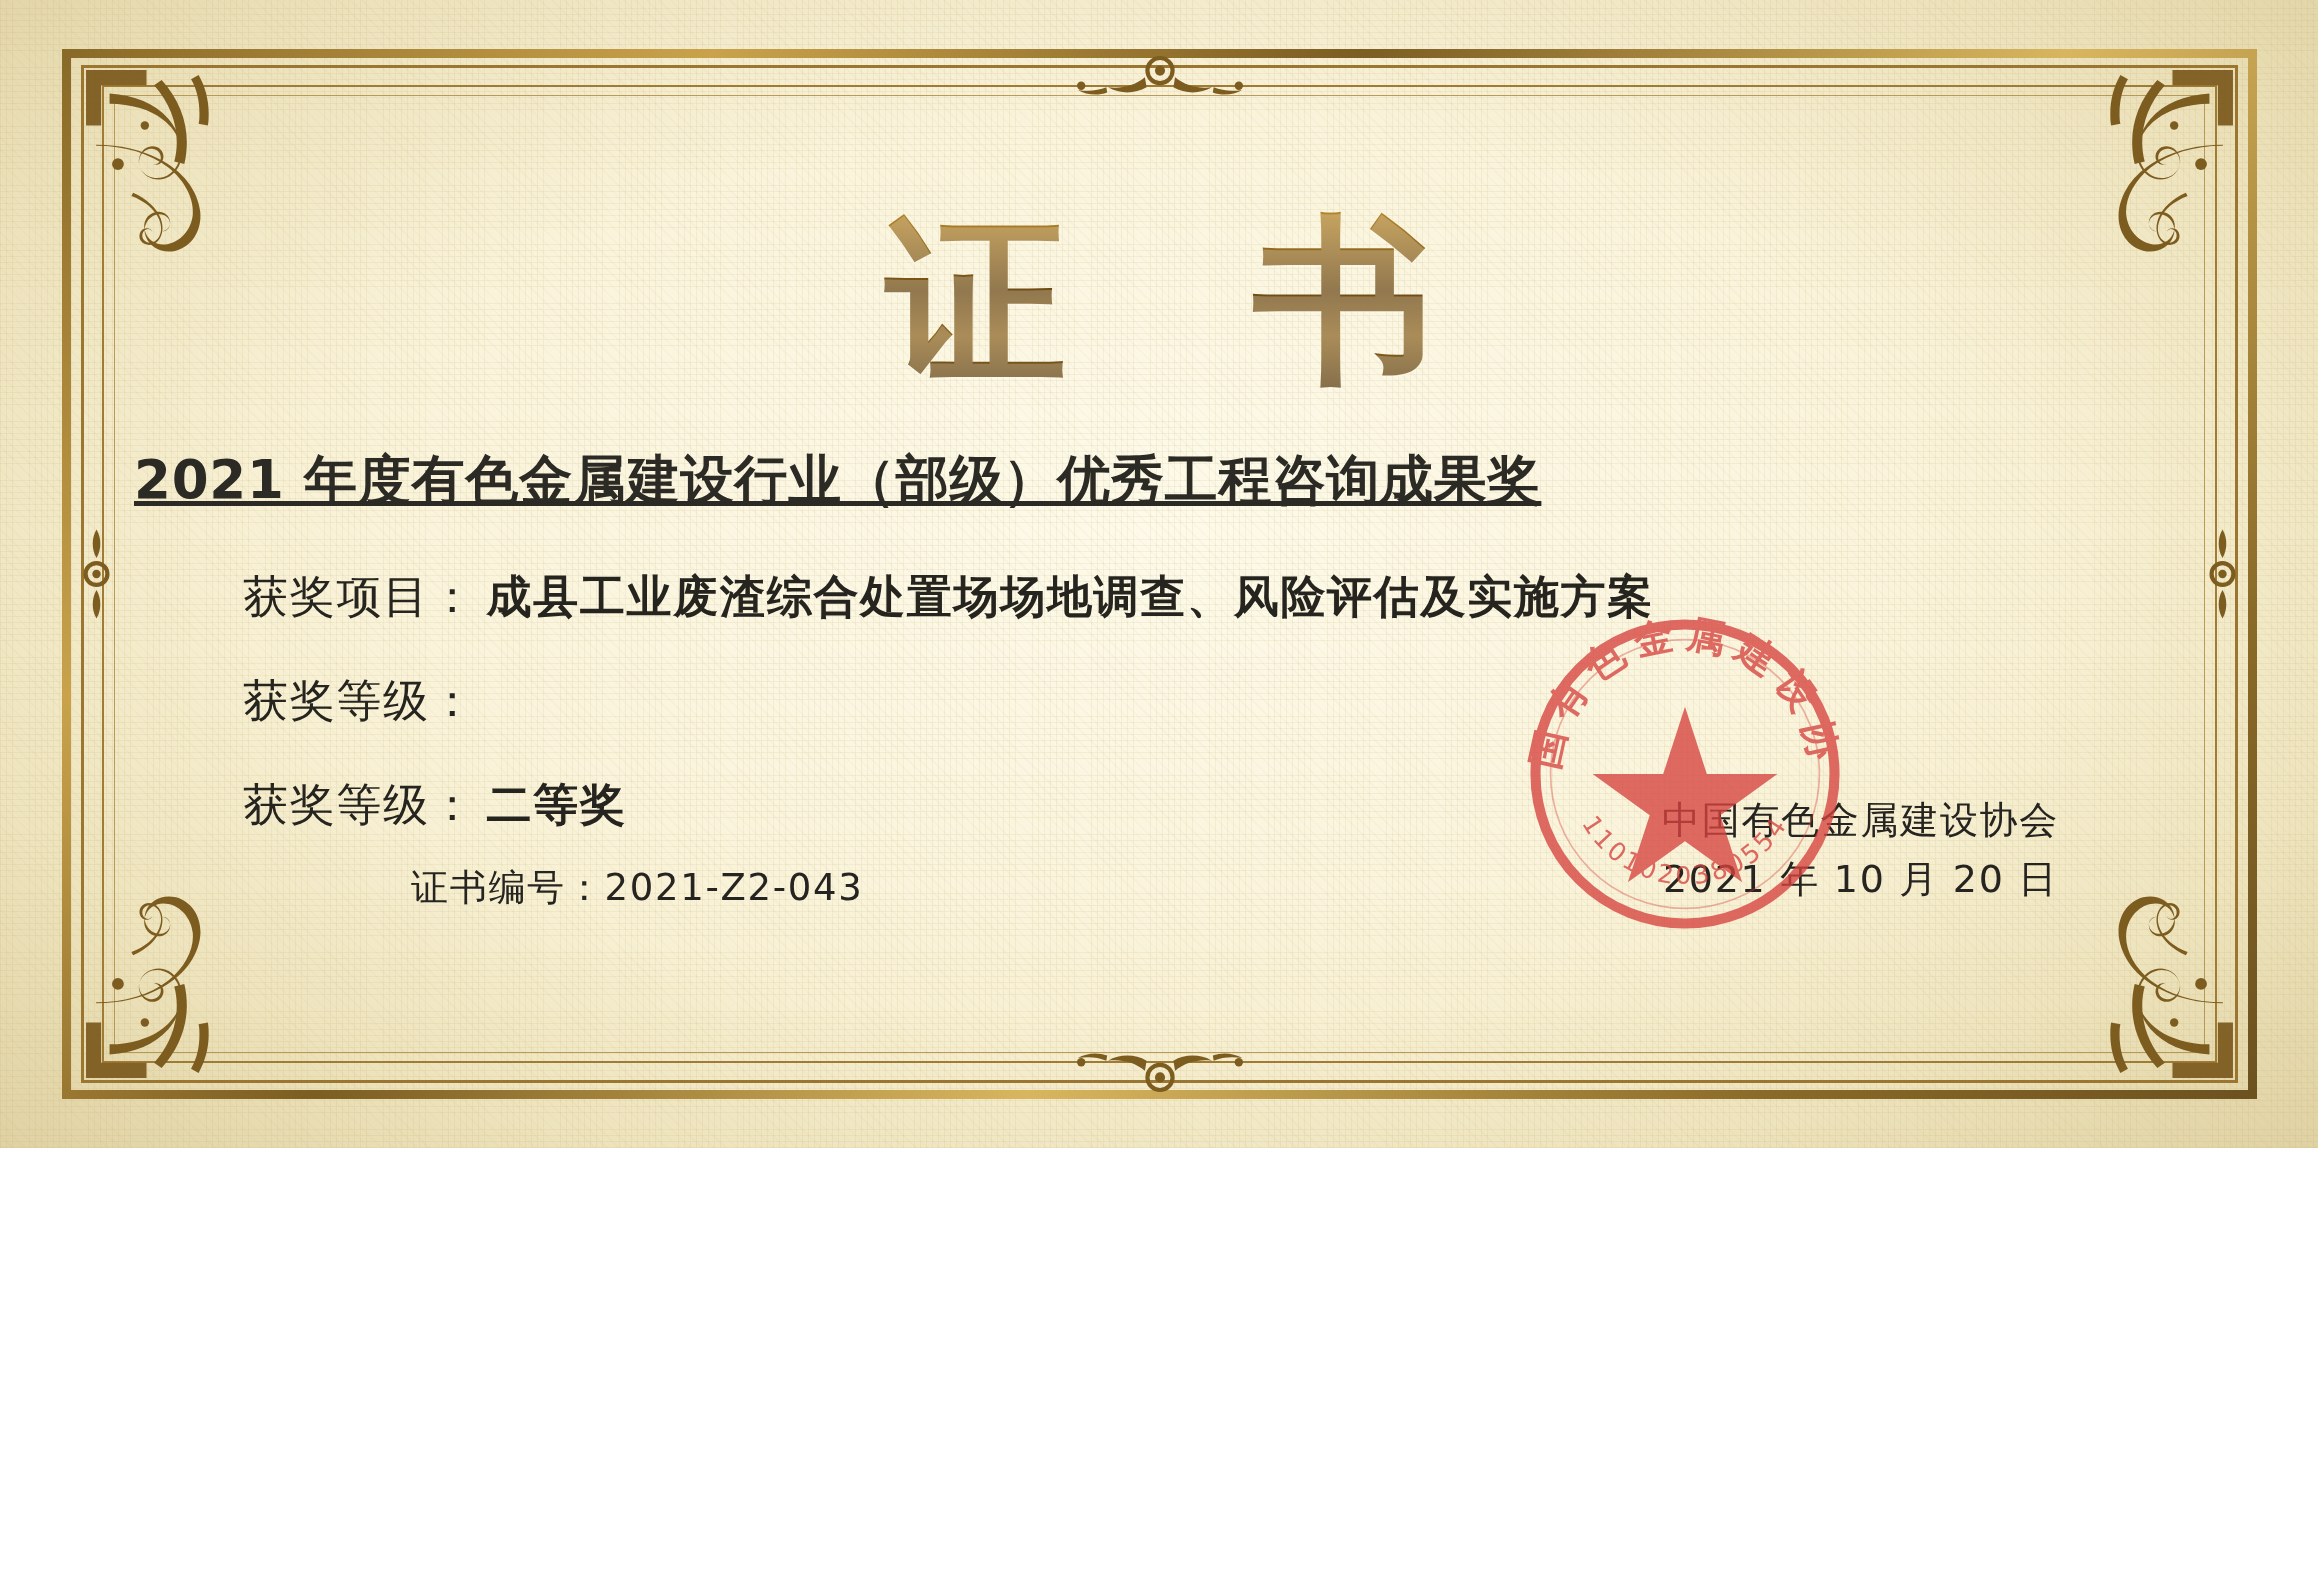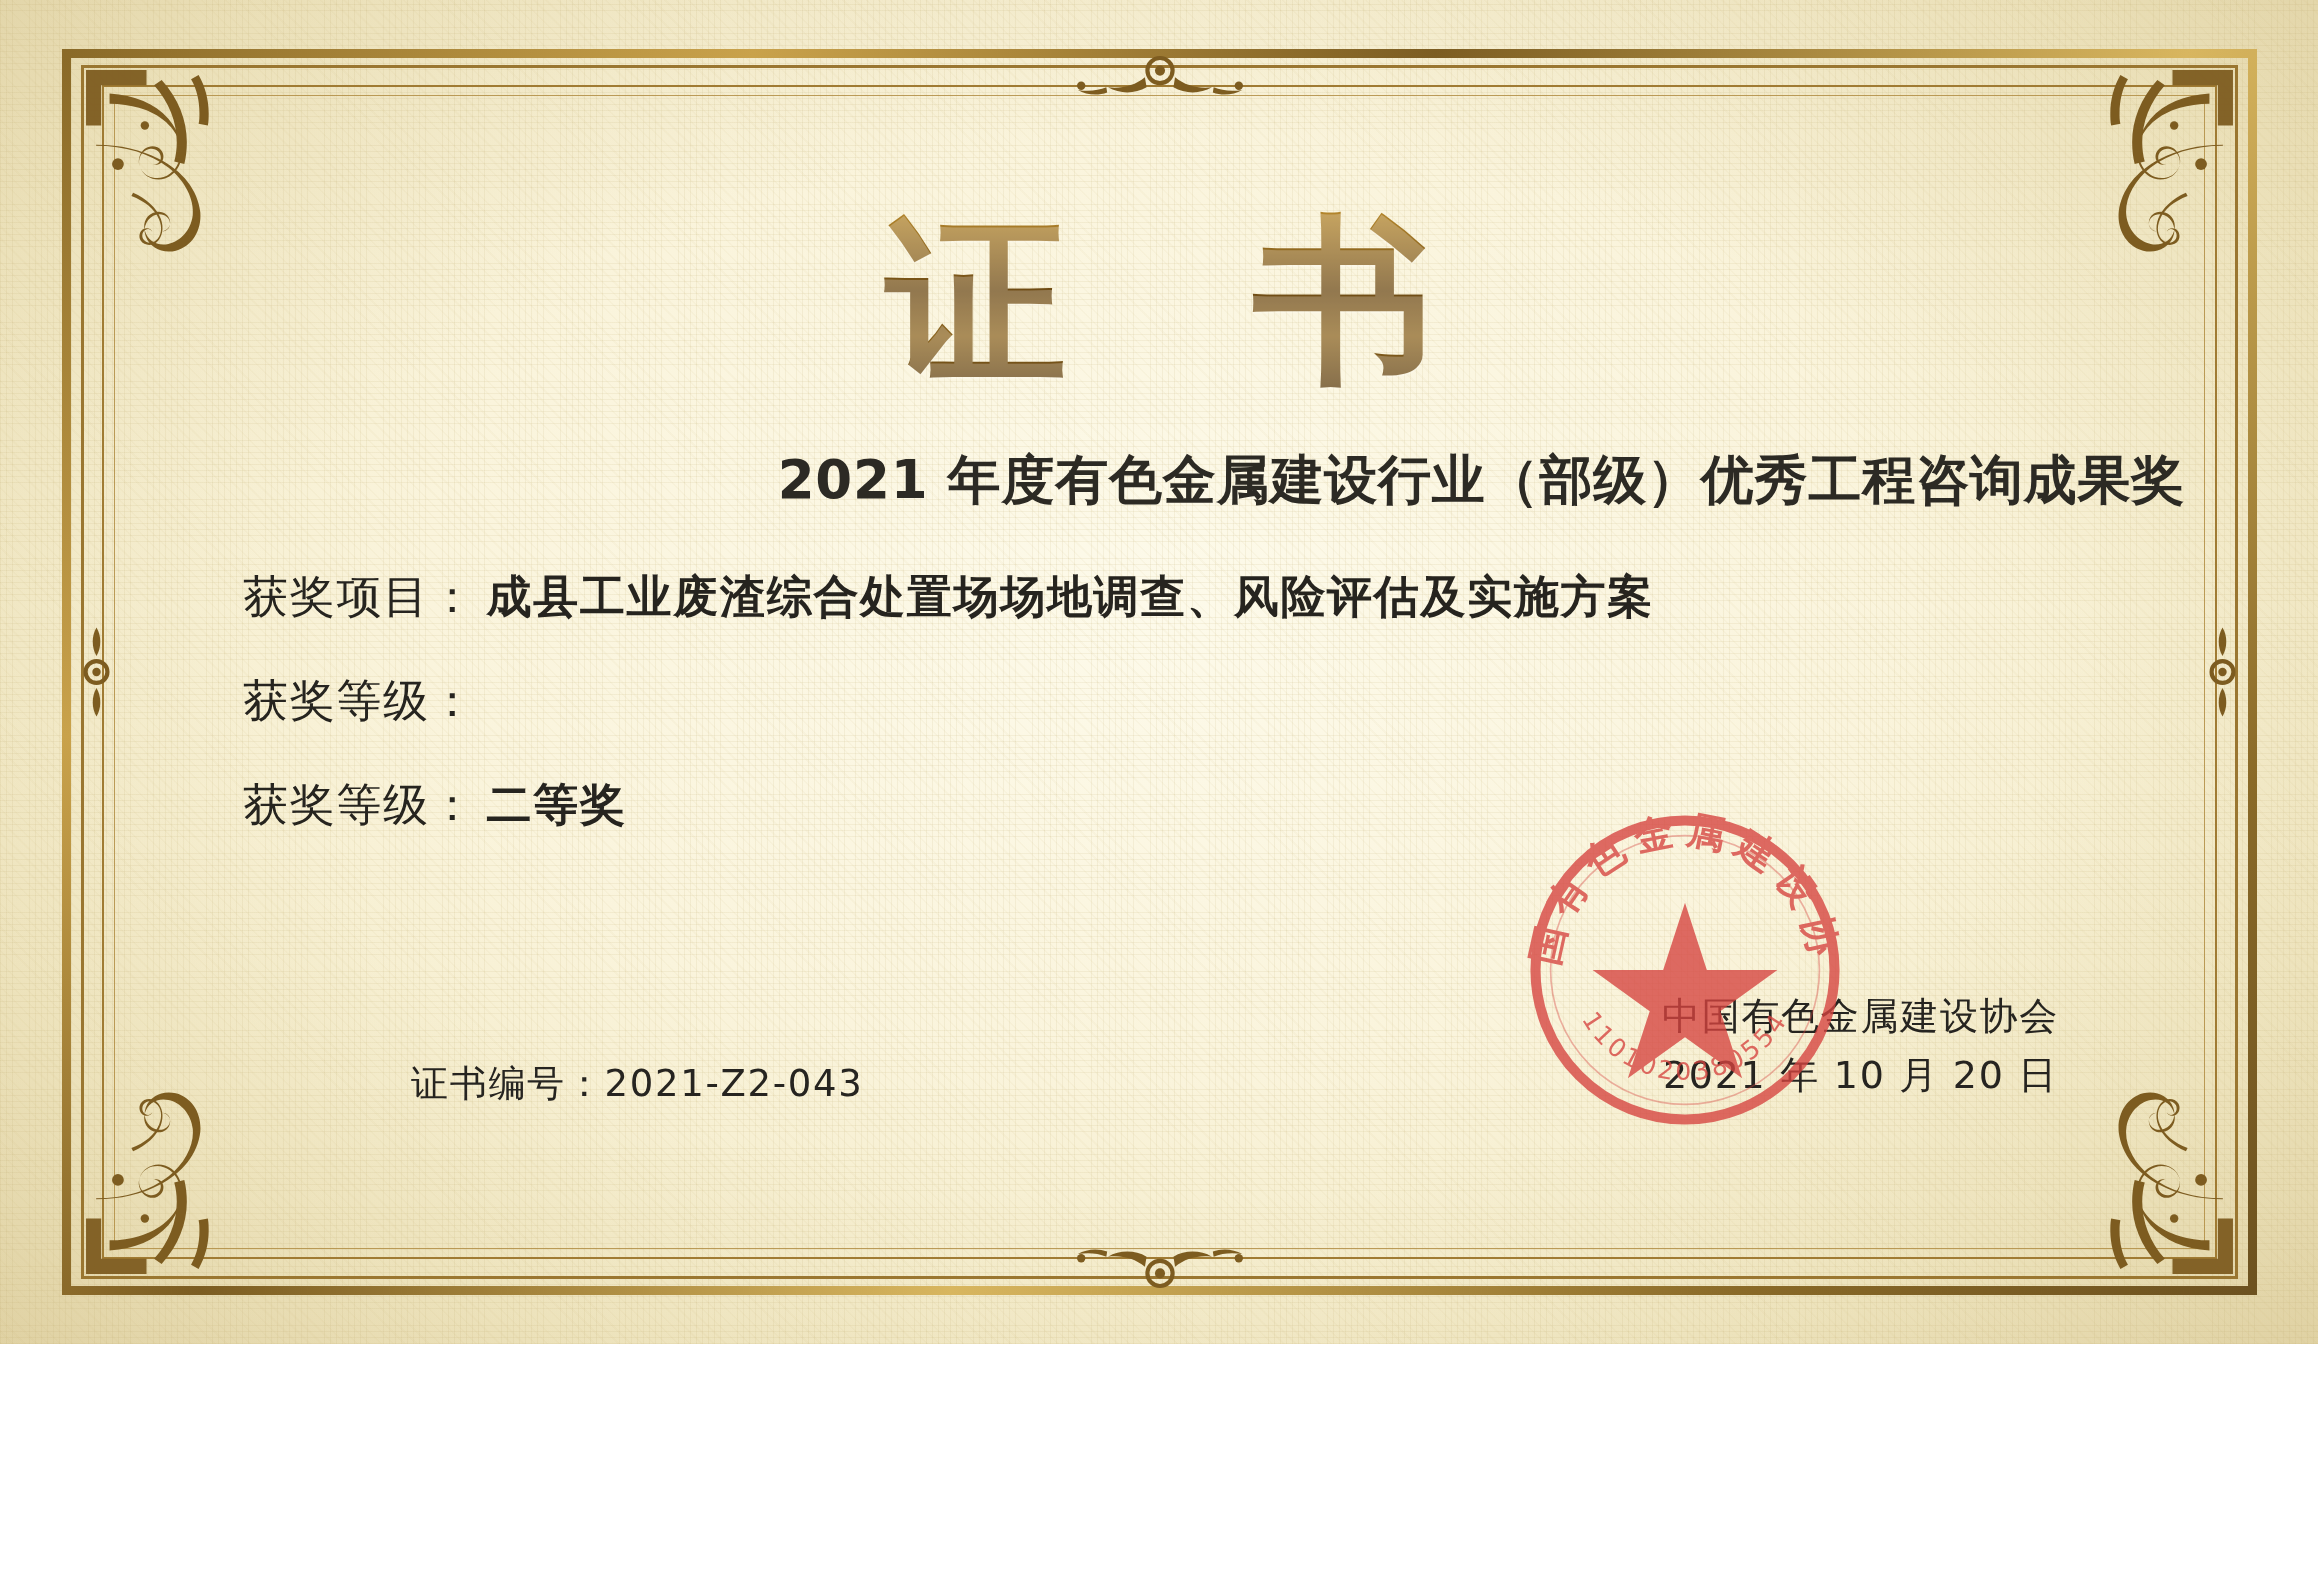--- a/index.html
+++ b/index.html
@@ -7,21 +7,21 @@
     padding: 0;
     background: #ffffff;
   }
   body {
     font-family: "Liberation Serif", "DejaVu Serif", serif;
   }
 
   .certificate {
     position: relative;
     width: 2319px;
-    height: 1344px;
+    height: 1148px;
     overflow: hidden;
     background:
       radial-gradient(ellipse at 50% 45%, #fdfaea 0%, #faf4dc 45%, #f2e9c4 78%, #e8dcb0 100%);
   }
 
   
   .paper-texture {
     position: absolute;
     inset: 0;
     background-image:
@@ -121,26 +121,27 @@
     -webkit-background-clip: text;
     background-clip: text;
     color: transparent;
     text-shadow: 0 1.7px 0 rgba(255,255,255,0.25);
   }
 
   .award-title {
     position: absolute;
     top: 336px;
     left: 0; right: 0;
-    text-align: right;
+    text-align: left;
     font-family: "DejaVu Sans", "Liberation Sans", sans-serif;
     font-weight: 700;
     font-size: 53px;
     color: #2c2a24;
     letter-spacing: 0.8px;
+    text-decoration: underline;
   }
 
   .fields {
     position: absolute;
     top: 458px;
     left: 84px;
     right: 50px;
     margin-left: 25px;
   }
   .field-row {

